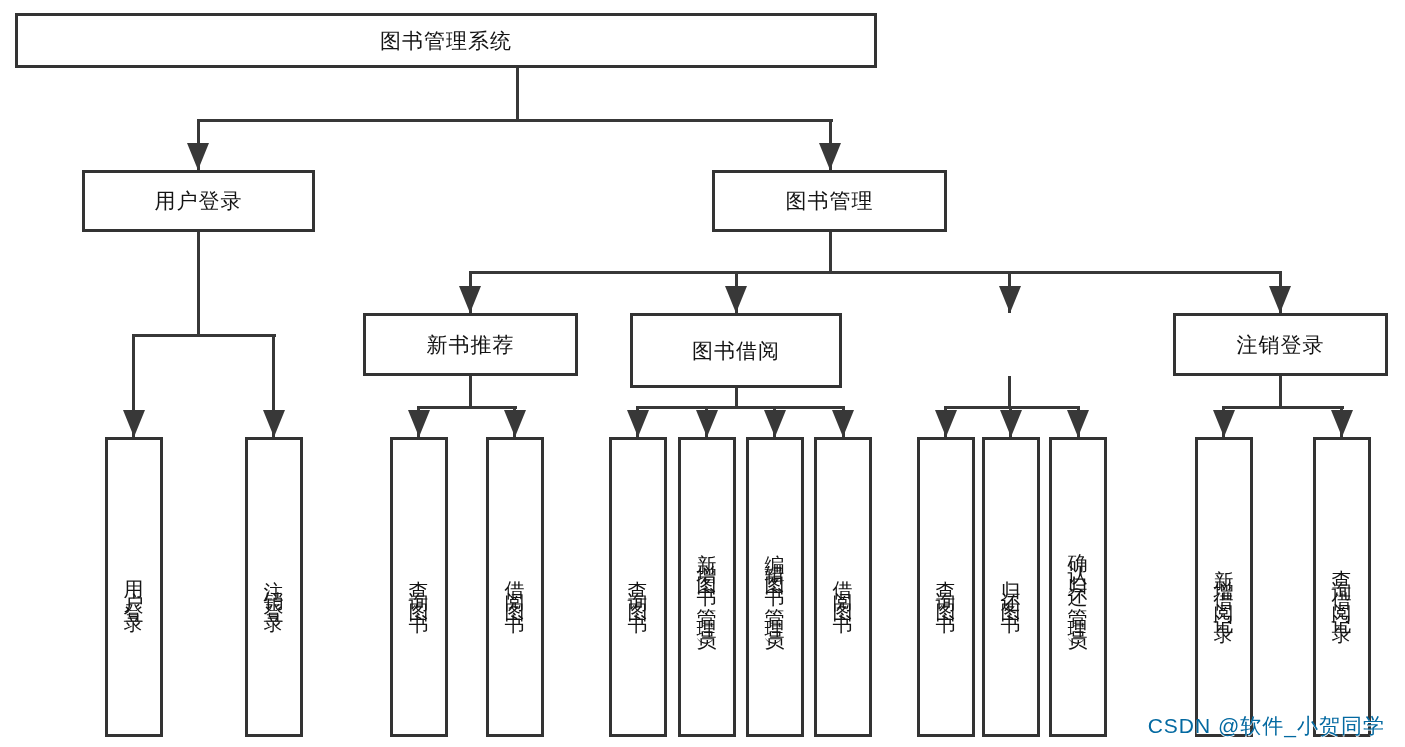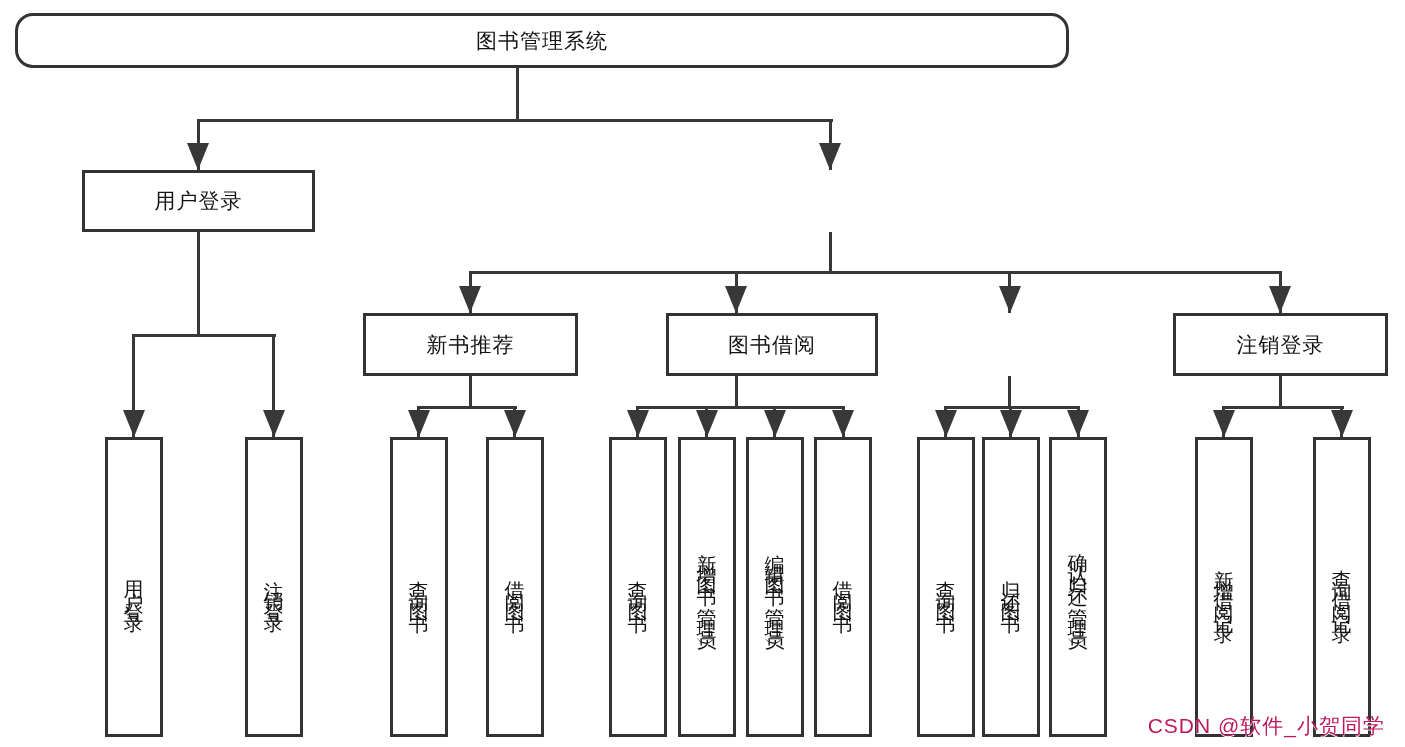--- a/index.html
+++ b/index.html
@@ -41,21 +41,21 @@
     border-left:11px solid transparent;
     border-right:11px solid transparent;
     border-top:27px solid #383838;
     z-index:1;
   }
   .watermark {
     position:absolute;
     right:20px;
     bottom:7px;
     font-size:21px;
-    color:#be185d;
+    color:#0369a1;
     letter-spacing:1px;
     z-index:5;
     text-shadow:0 1px 0 #ffffff;
   }
 </style>
 </head>
 <body>
 
 <div class="canvas">
 
@@ -111,34 +111,37 @@
   <div class="arrow" style="left:1000px; top:410px;"></div>
   <div class="arrow" style="left:1067px; top:410px;"></div>
 
   <div class="line" style="left:1279px; top:376px; width:3px; height:33px;"></div>
   <div class="line" style="left:1222px; top:406px; width:122px; height:3px;"></div>
   <div class="line" style="left:1222px; top:406px; width:3px; height:31px;"></div>
   <div class="line" style="left:1340px; top:406px; width:3px; height:31px;"></div>
   <div class="arrow" style="left:1213px; top:410px;"></div>
   <div class="arrow" style="left:1331px; top:410px;"></div>
 
-  <div class="node" style="left:15px; top:13px; width:1054px; height:55px;border-radius:18px;">
+  <div class="node" style="left:15px; top:13px; width:862px; height:55px;">
     <span>图书管理系统</span>
   </div>
 
   <div class="node" style="left:82px; top:170px; width:233px; height:62px;">
     <span>用户登录</span>
   </div>
 
+  <div class="node" style="left:712px; top:170px; width:235px; height:62px;">
+    <span>图书管理</span>
+  </div>
 
   <div class="node" style="left:363px; top:313px; width:215px; height:63px;text-align:center;">
     <span>新书推荐</span>
   </div>
 
-  <div class="node" style="left:630px; top:313px; width:212px; height:63px;margin-left:36px;">
+  <div class="node" style="left:630px; top:313px; width:212px; height:75px;">
     <span>图书借阅</span>
   </div>
 
 
   <div class="node" style="left:1173px; top:313px; width:215px; height:63px;">
     <span>注销登录</span>
   </div>
 
   <div class="node vnode" style="left:105px; top:437px; width:58px; height:300px;">
     <span>用户登录</span>

